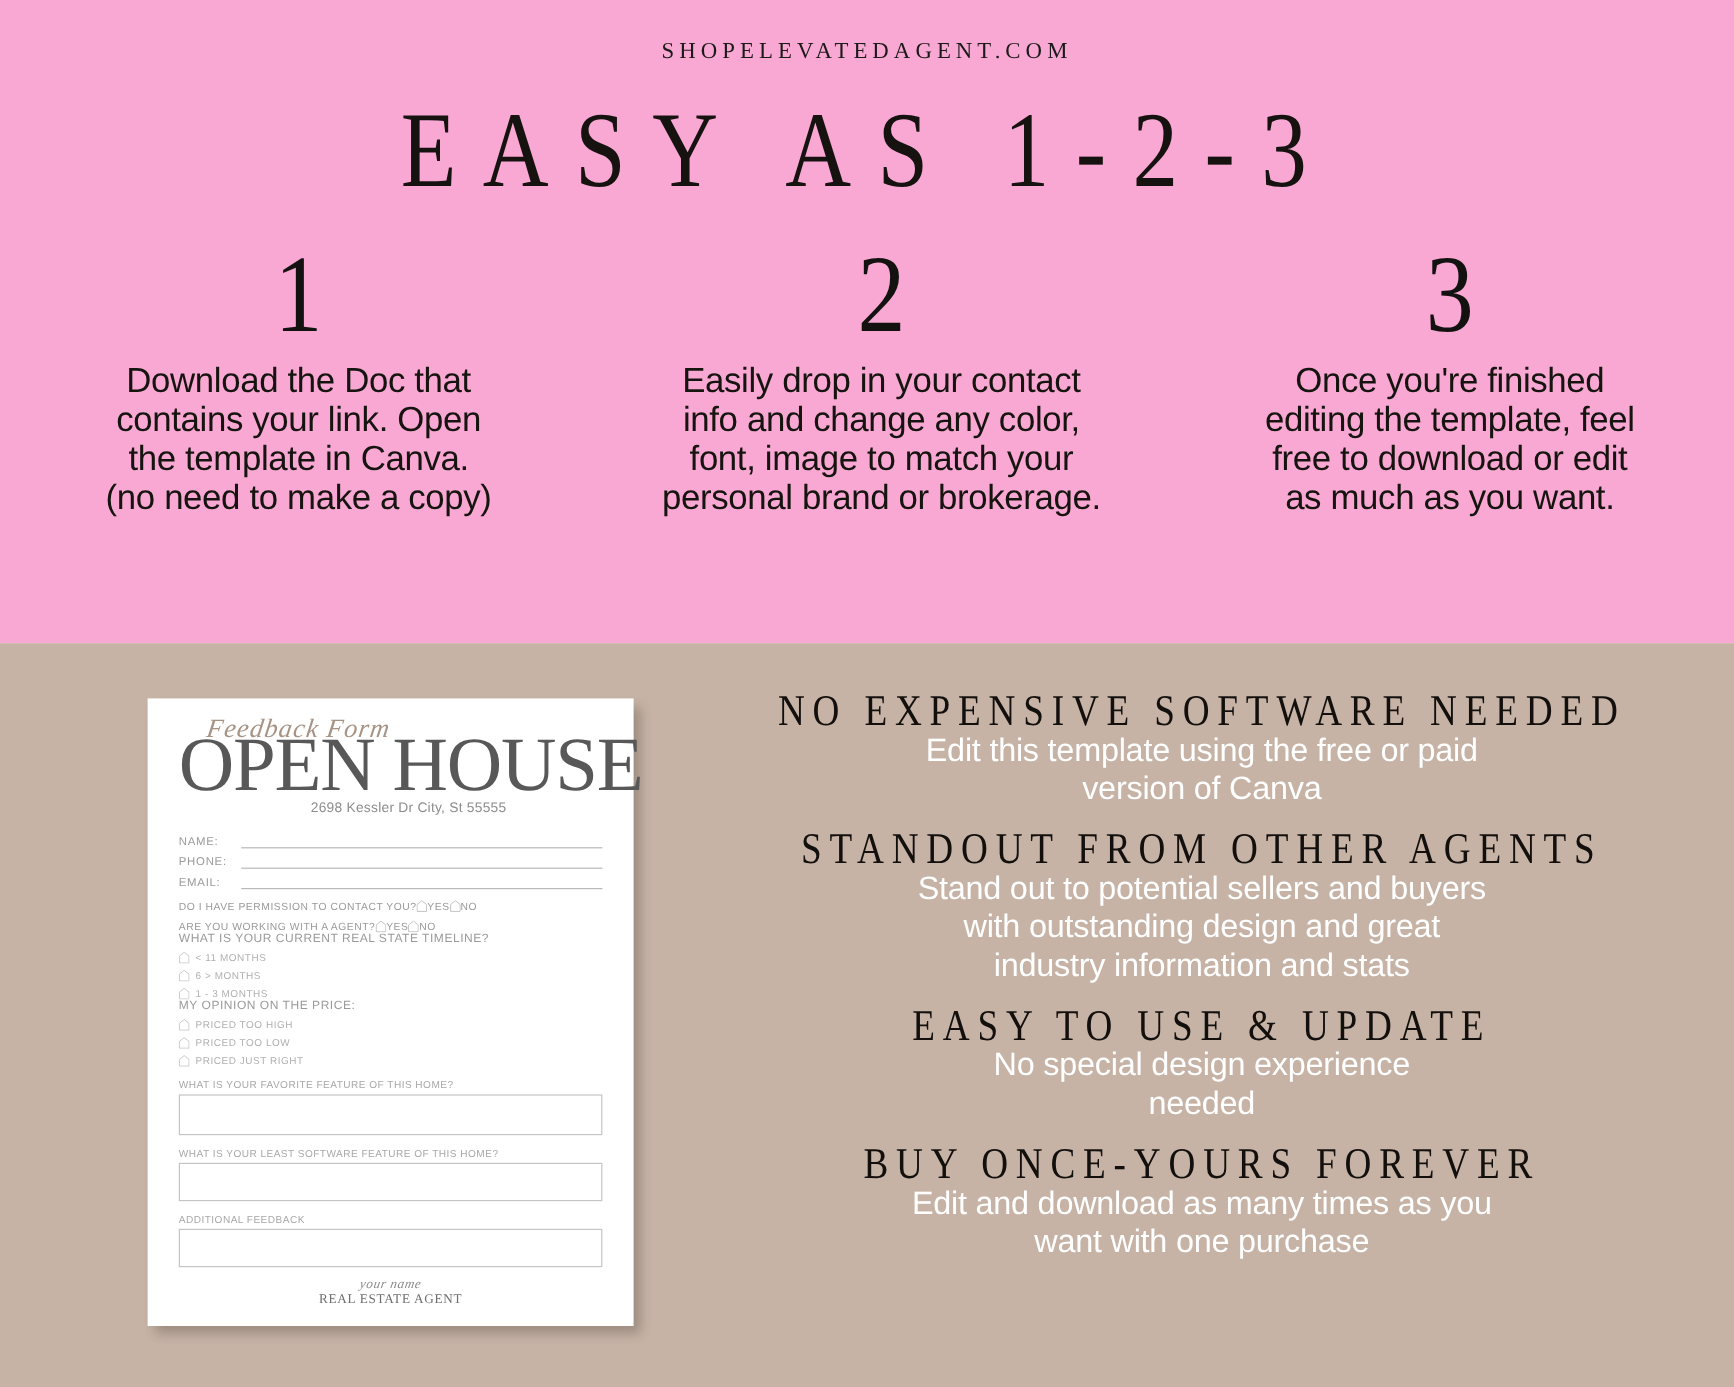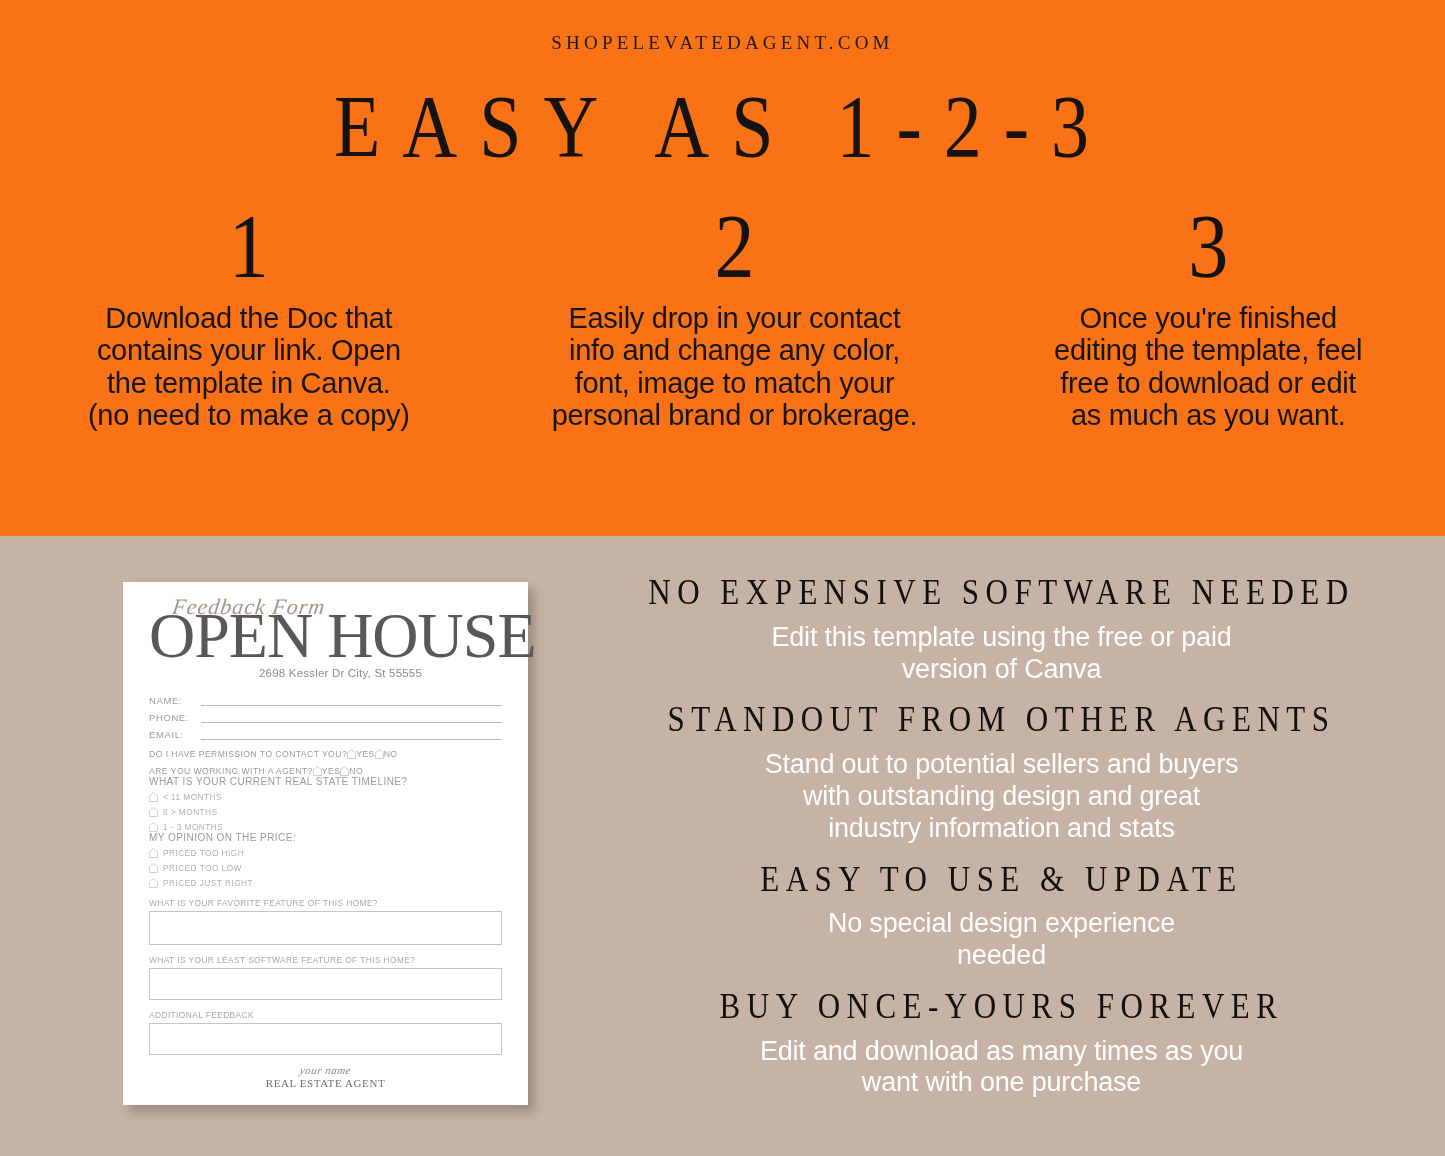--- a/index.html
+++ b/index.html
@@ -10,21 +10,21 @@
     background:#f9f4ee;
     overflow:hidden;
     position:relative;
   }
 
   
   #top-section {
     position:absolute;
     left:0; top:0;
     width:1445px; height:536px;
-    background:#f97316;
+    background:#f9a8d4;
     padding-left:20px;
   }
 
   #site-url {
     position:absolute;
     left:0; top:32px;
     width:1445px;
     text-align:center;
     font-family:"Liberation Serif", serif;
     font-size:19px;
@@ -243,21 +243,21 @@
     line-height:1.15;
     transform:scaleY(1.18);
     transform-origin:center center;
     white-space:nowrap;
   }
   .benefit-body {
     font-family:"Liberation Sans", sans-serif;
     font-size:27px;
     color:#ffffff;
     line-height:1.18;
-    margin-top:12px;
+    margin-top:0;
     letter-spacing:-0.2px;
     white-space:pre-line;
   }
 </style>
 </head>
 <body>
 
 <div id="top-section">
 
   <div id="site-url">SHOPELEVATEDAGENT.COM</div>

